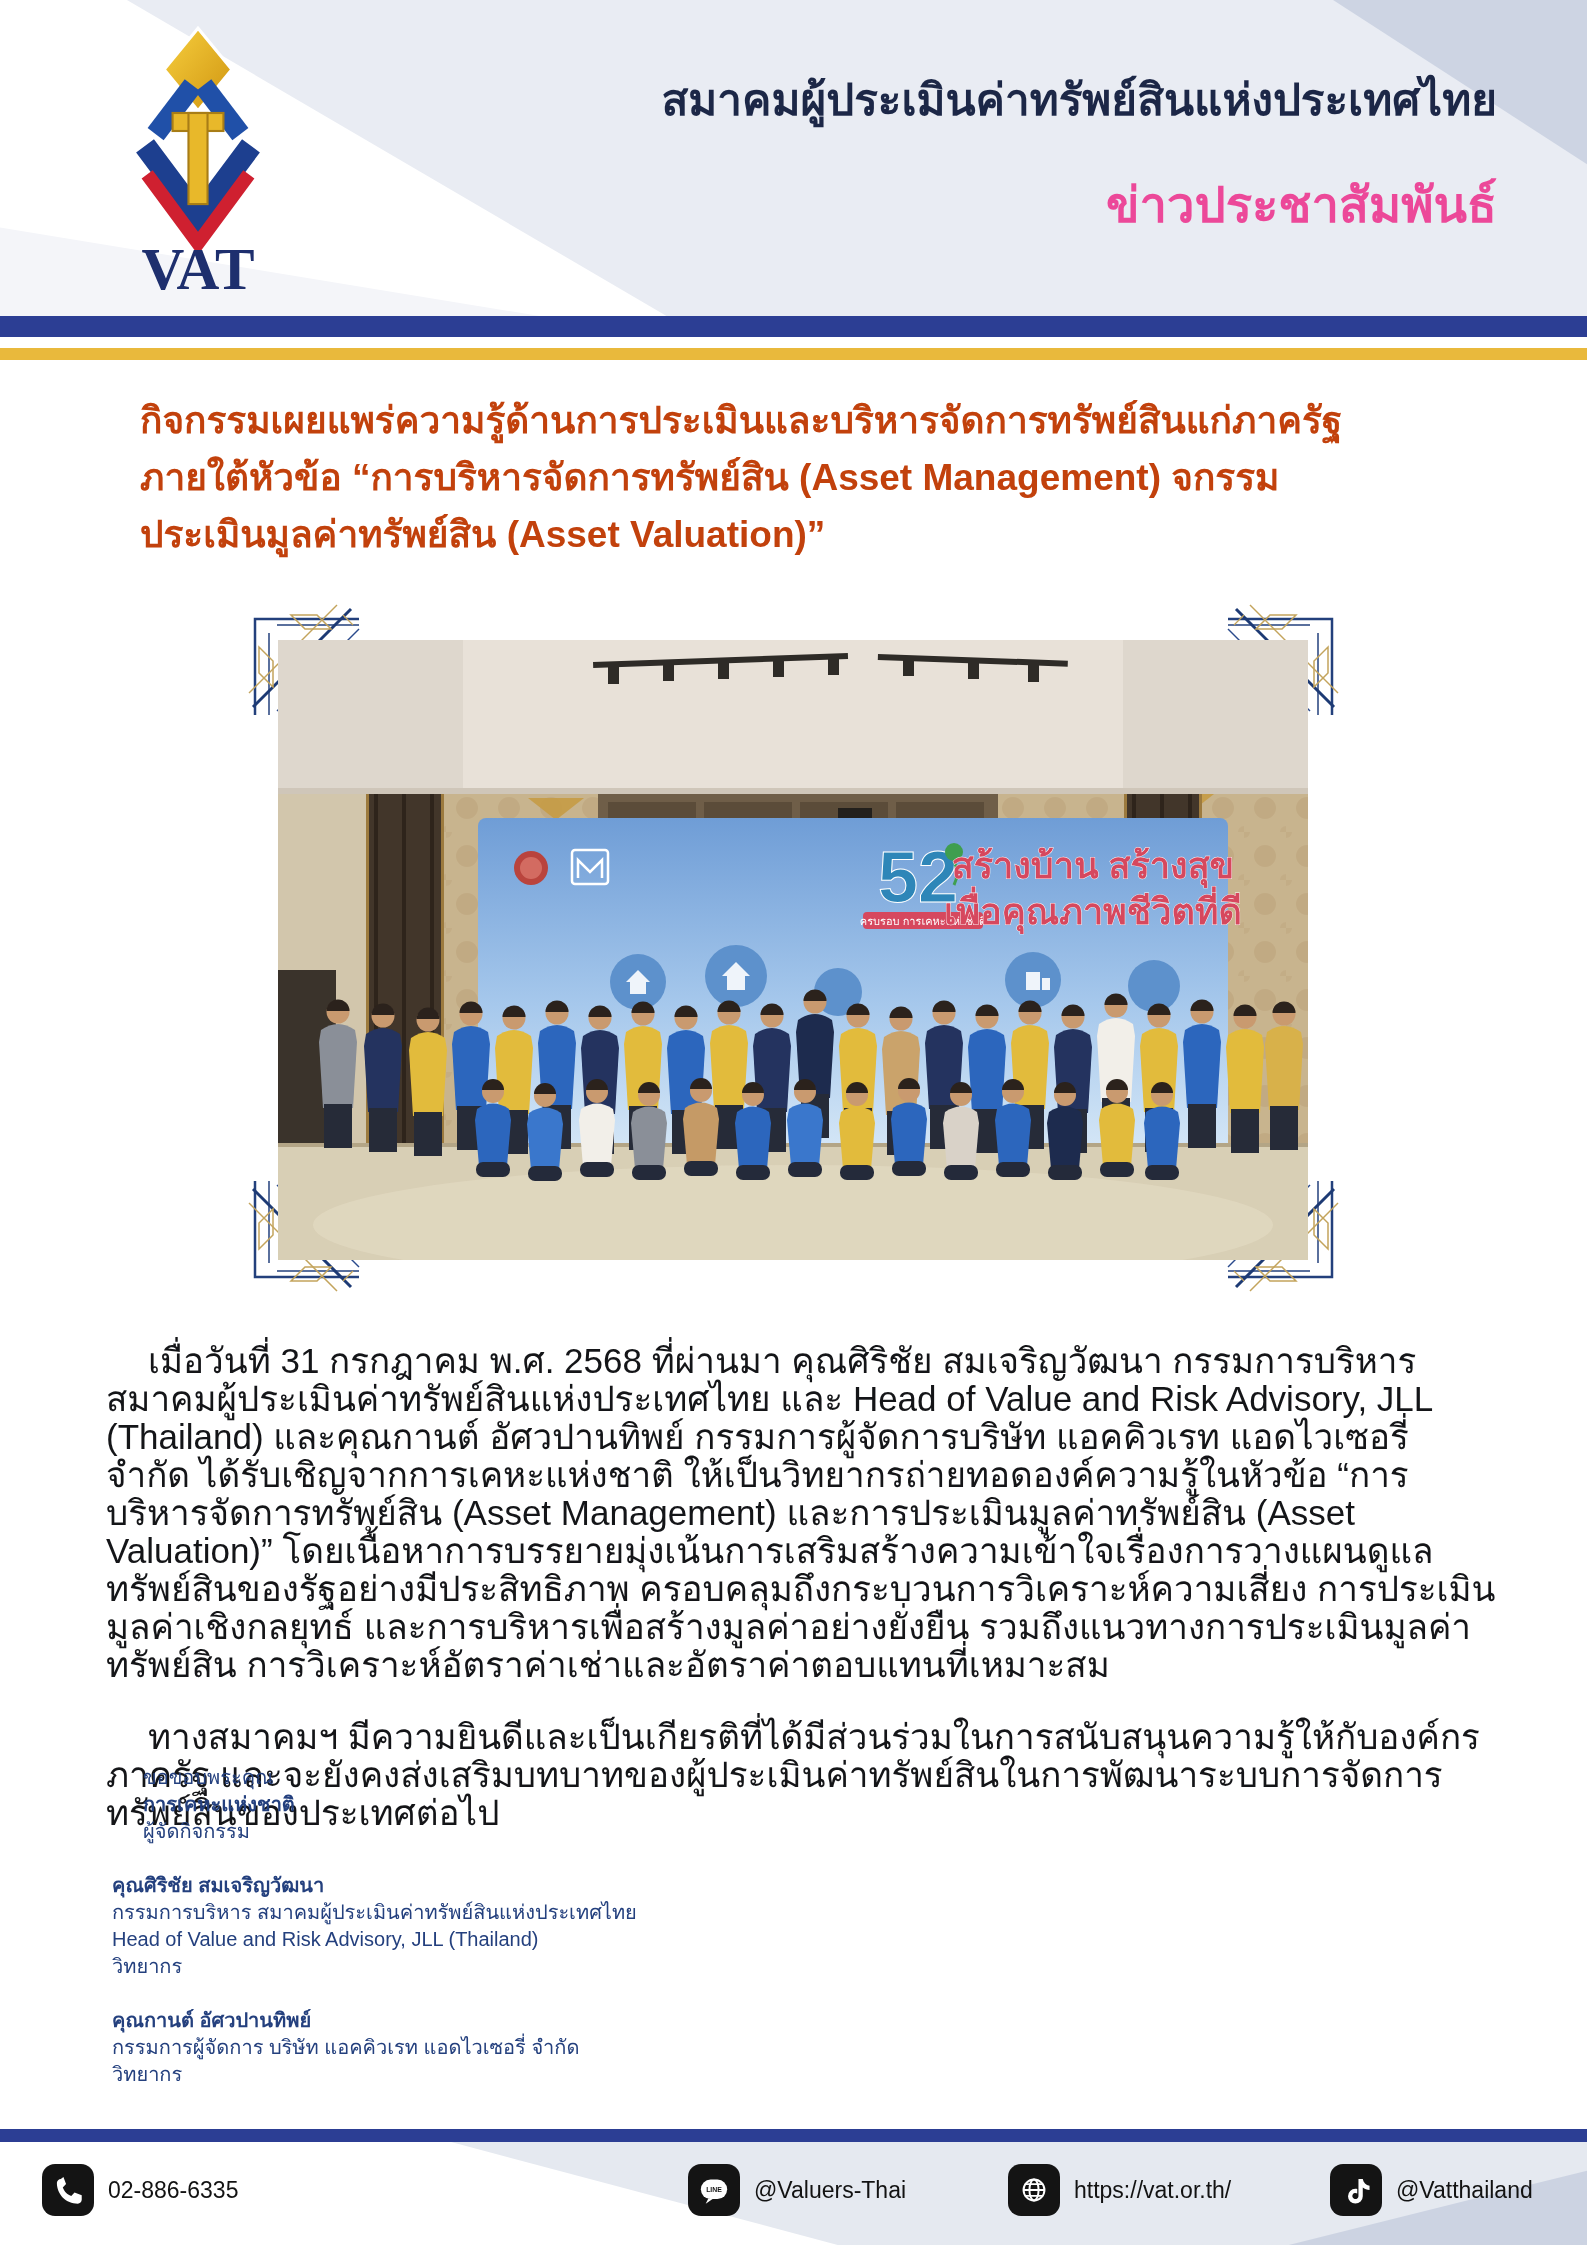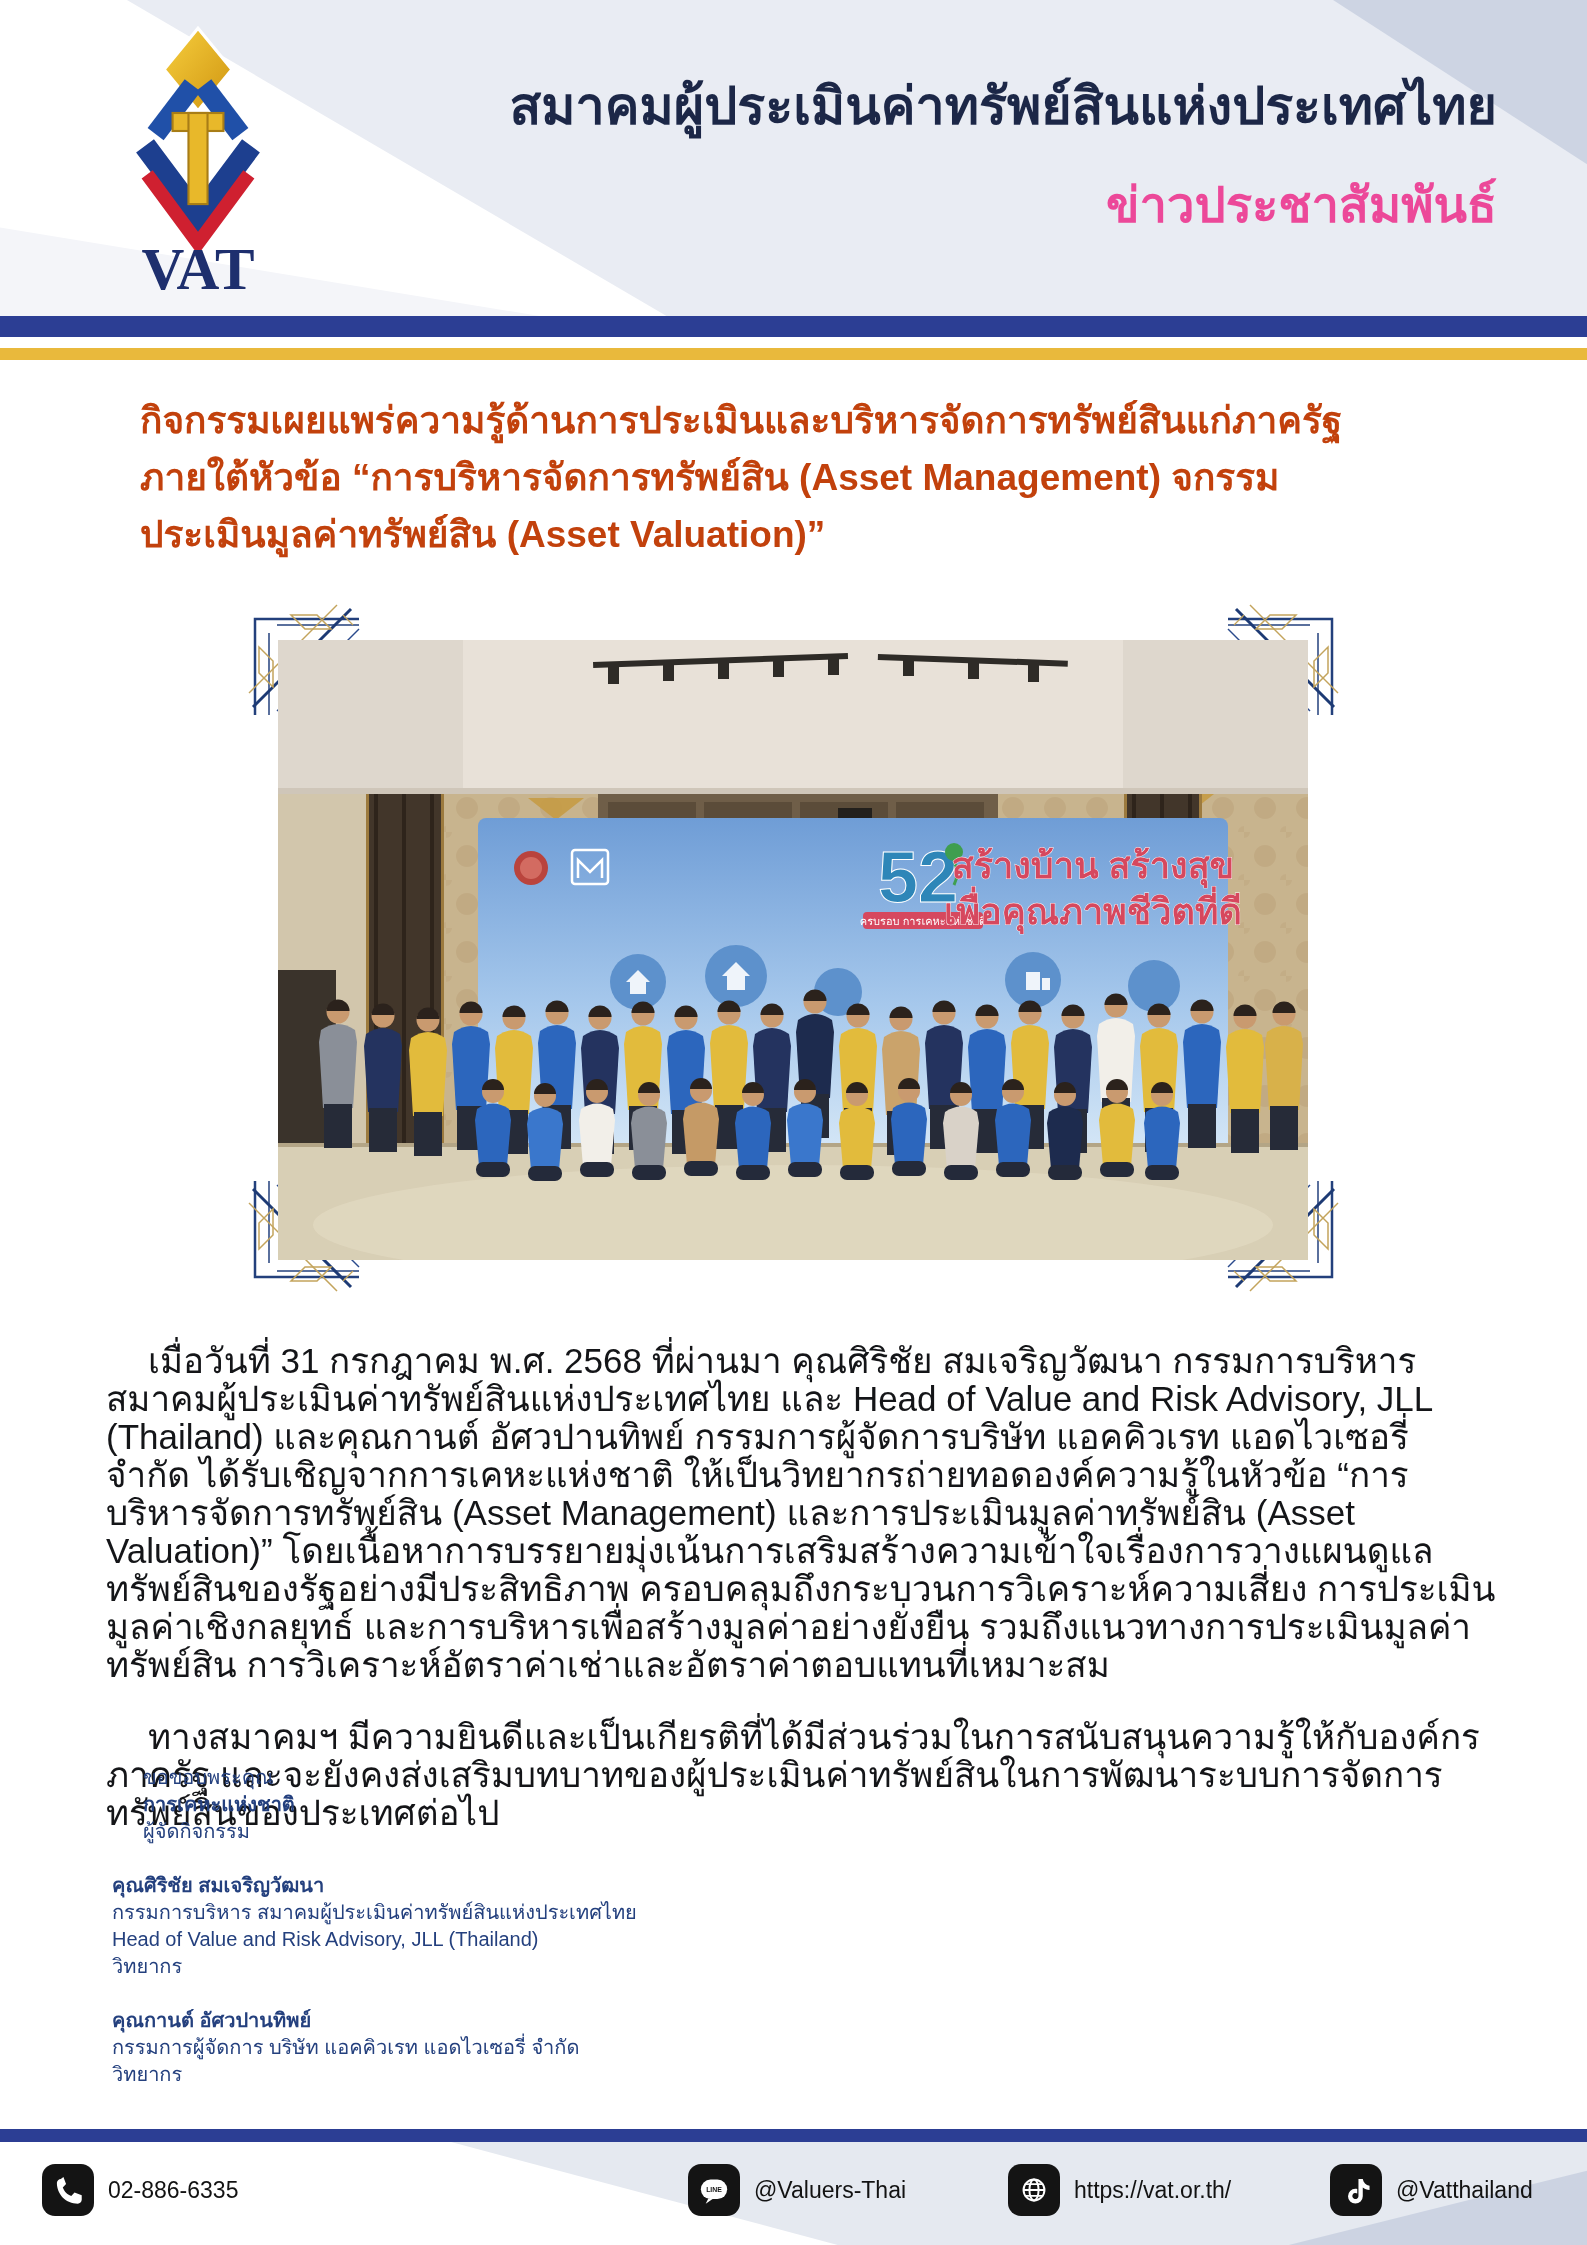--- a/index.html
+++ b/index.html
@@ -6,21 +6,21 @@
   .page{position:relative;width:1587px;height:2245px;margin:0 auto;background:#ffffff;
         font-family:"Liberation Sans",sans-serif;overflow:hidden;}
   
   .header{position:absolute;left:0;top:0;width:100%;height:316px;background:#ffffff;overflow:hidden;}
   .header .band{position:absolute;inset:0;background:#e9ecf3;
         clip-path:polygon(8% 0,100% 0,100% 100%,42% 100%);}
   .header .band2{position:absolute;inset:0;background:#f4f5f9;
         clip-path:polygon(0 72%,34% 100%,0 100%);}
   .header .tr-tri{position:absolute;inset:0;background:#cdd4e3;
         clip-path:polygon(84% 0,100% 0,100% 52%);}
-  .org-name{position:absolute;right:90px;top:64px;font-size:52px;font-weight:800;
+  .org-name{position:absolute;right:90px;top:64px;font-size:44px;font-weight:800;
         color:#1c2747;letter-spacing:0;white-space:nowrap;}
   .doc-type{position:absolute;right:90px;top:166px;font-size:49px;font-weight:800;color:#ec4899;}
   .logo{position:absolute;left:92px;top:24px;}
   .bar-navy{position:absolute;left:0;top:316px;width:100%;height:21px;background:#2c3e94;}
   .bar-yellow{position:absolute;left:0;top:348px;width:100%;height:12px;background:#e9b93c;}
   
   .art-title{position:absolute;left:140px;top:392px;width:1280px;font-size:37px;font-weight:700;
         line-height:57px;color:#c2410c;}
   .photo-wrap{position:absolute;left:278px;top:640px;width:928px;height:620px;}
   .corner{position:absolute;width:115px;height:115px;}

